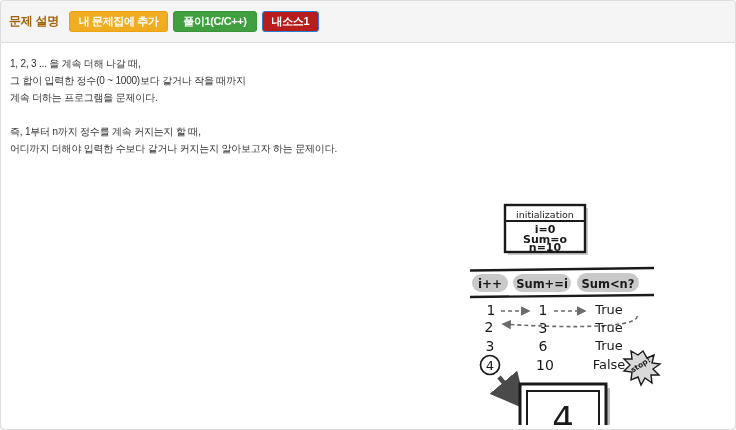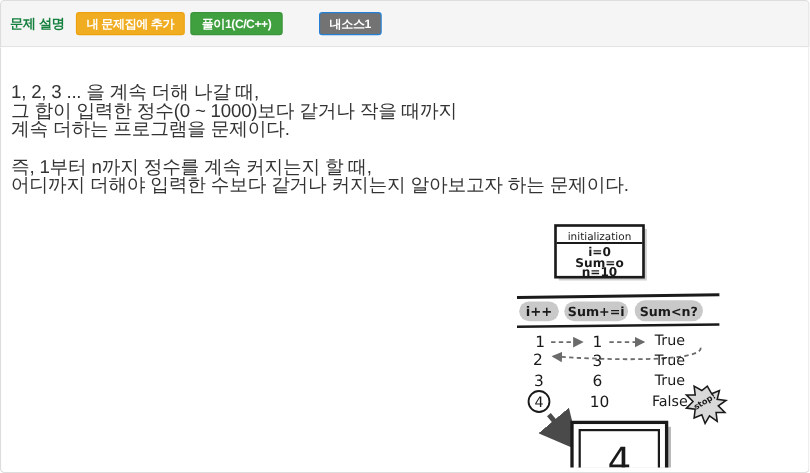--- a/index.html
+++ b/index.html
@@ -34,21 +34,21 @@
     border: 1px solid #dddddd;
     border-bottom: 1px solid #dddddd;
     border-radius: 4px 4px 0 0;
     display: flex;
     align-items: center;
     padding: 0 8px;
   }
   .panel-title {
     font-size: 12px;
     font-weight: bold;
-    color: #15803d;
+    color: #a16207;
     margin-right: 10px;
     white-space: nowrap;
     letter-spacing: -0.3px;
   }
   .btn {
     display: inline-flex;
     align-items: center;
     justify-content: center;
     height: 21px;
     padding: 0 9px;
@@ -58,45 +58,44 @@
     font-size: 11px;
     font-weight: bold;
     color: #ffffff;
     white-space: nowrap;
     cursor: pointer;
     letter-spacing: -0.4px;
     box-sizing: border-box;
   }
   .btn-add    { background: #f0ad22; border-color: #eda20d; }
   .btn-solve  { background: #40a040; border-color: #3b933b; }
-  .btn-source { background: #737373; border-color: #2380d4; margin-left: 28px; }
+  .btn-source { background: #b91c1c; border-color: #2380d4; }
 
   
   .panel-body {
     position: absolute;
     left: 0;
     top: 43px;
     width: 736px;
     height: 387px;
     box-sizing: border-box;
     background: #ffffff;
     border: 1px solid #dddddd;
     border-top: none;
     border-radius: 0 0 4px 4px;
   }
 
   .prose {
     position: absolute;
     left: 9px;
     top: 12px;
-    font-size: 17px;
+    font-size: 10px;
     line-height: 17px;
     color: #333333;
     letter-spacing: -0.2px;
-    margin-top: 20px;
   }
   .prose p { margin: 0; }
   .prose .spacer { height: 17px; }
 
   
   .figure {
     position: absolute;
     left: 456px;
     top: 110px;
     width: 210px;

